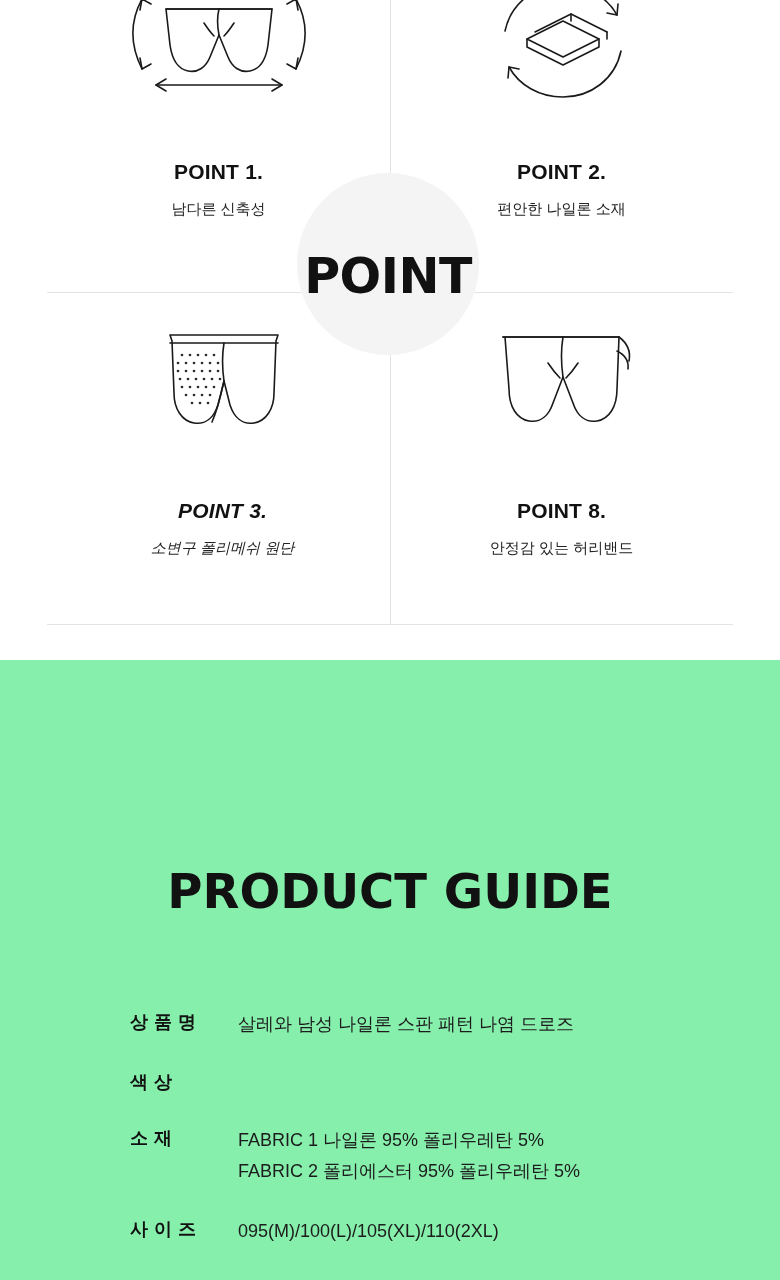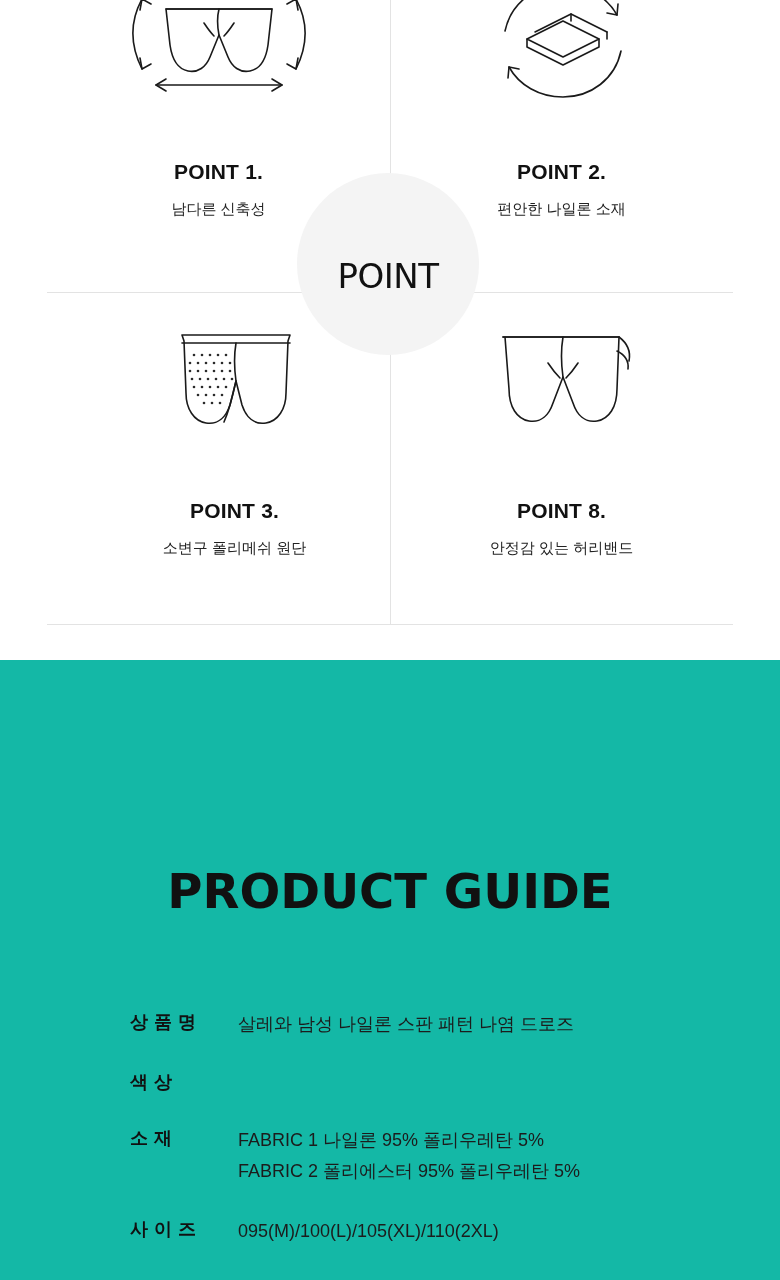--- a/index.html
+++ b/index.html
@@ -8,21 +8,21 @@
     height: 1280px;
     background: #ffffff;
     font-family: "Liberation Sans", sans-serif;
     color: #1a1a1a;
     overflow: hidden;
   }
   .page {
     position: relative;
     width: 780px;
     height: 1280px;
-    background: #14b8a6;
+    background: #86efac;
   }
 
   
   .point-section {
     position: absolute;
     left: 0;
     top: -40px;
     width: 780px;
     height: 700px;
     background: #ffffff;
@@ -64,21 +64,21 @@
     position: absolute;
     width: 343px;
     height: 332px;
     display: flex;
     flex-direction: column;
     align-items: center;
     justify-content: flex-start;
   }
   .cell.c1 { left: 0; top: 0; }
   .cell.c2 { left: 343px; top: 0; }
-  .cell.c3 { left: 16px; top: 333px; }
+  .cell.c3 { left: 4px; top: 333px; font-style: italic; }
   .cell.c4 { left: 343px; top: 333px; }
 
   .cell-art {
     width: 230px;
     height: 150px;
     display: flex;
     align-items: center;
     justify-content: center;
     margin-top: 8px;
   }
@@ -105,22 +105,22 @@
     width: 182px;
     height: 182px;
     border-radius: 50%;
     background: #f4f4f4;
     display: flex;
     align-items: center;
     justify-content: center;
     z-index: 5;
   }
   .point-badge span {
-    font-size: 34px;
-    font-weight: 400;
+    font-size: 49px;
+    font-weight: 700;
     letter-spacing: -0.5px;
     color: #111;
     font-family: "DejaVu Sans", sans-serif;
     margin-top: 24px;
   }
 
   
   .guide-section {
     position: absolute;
     left: 0;

